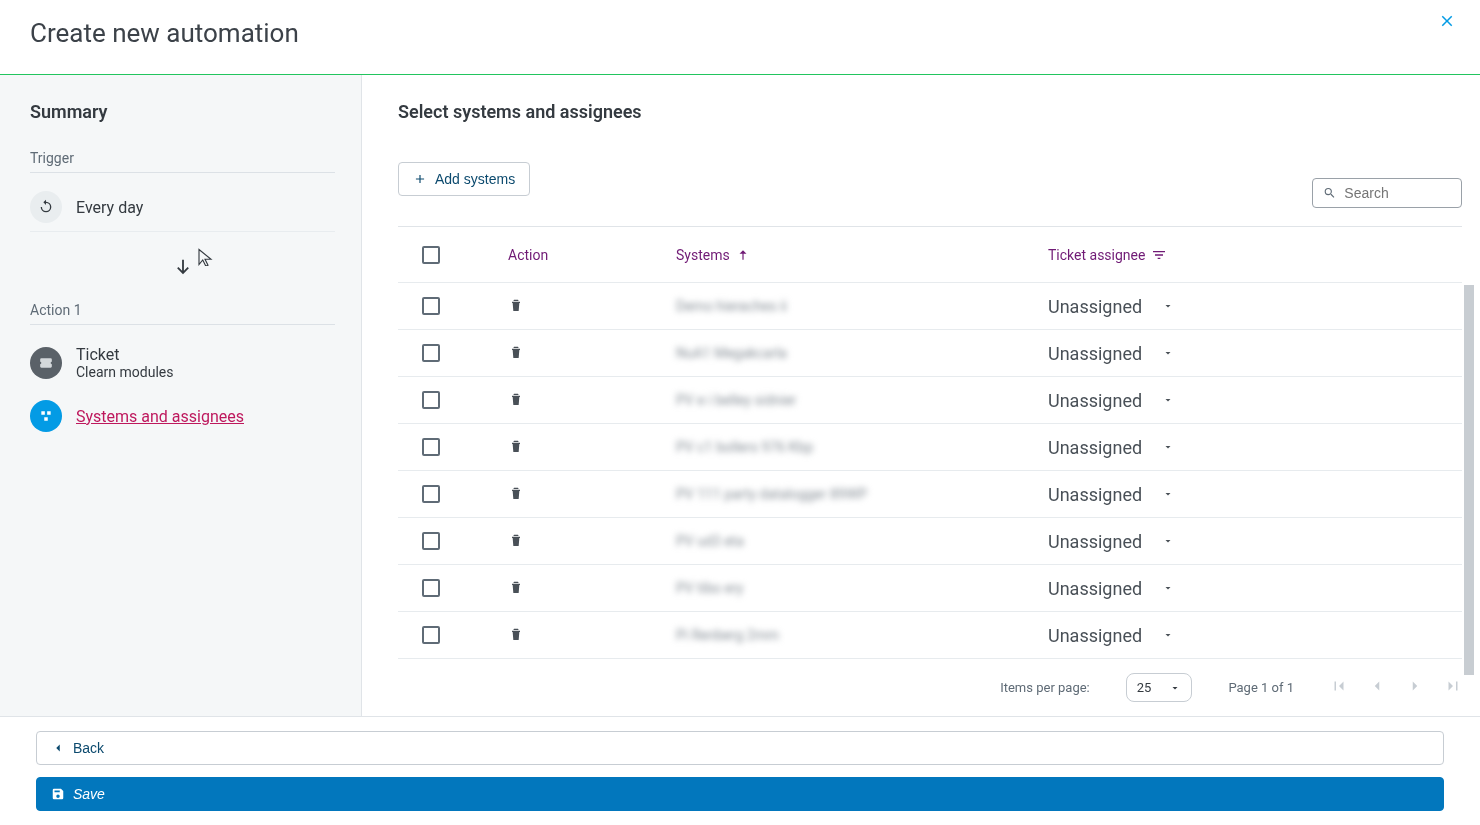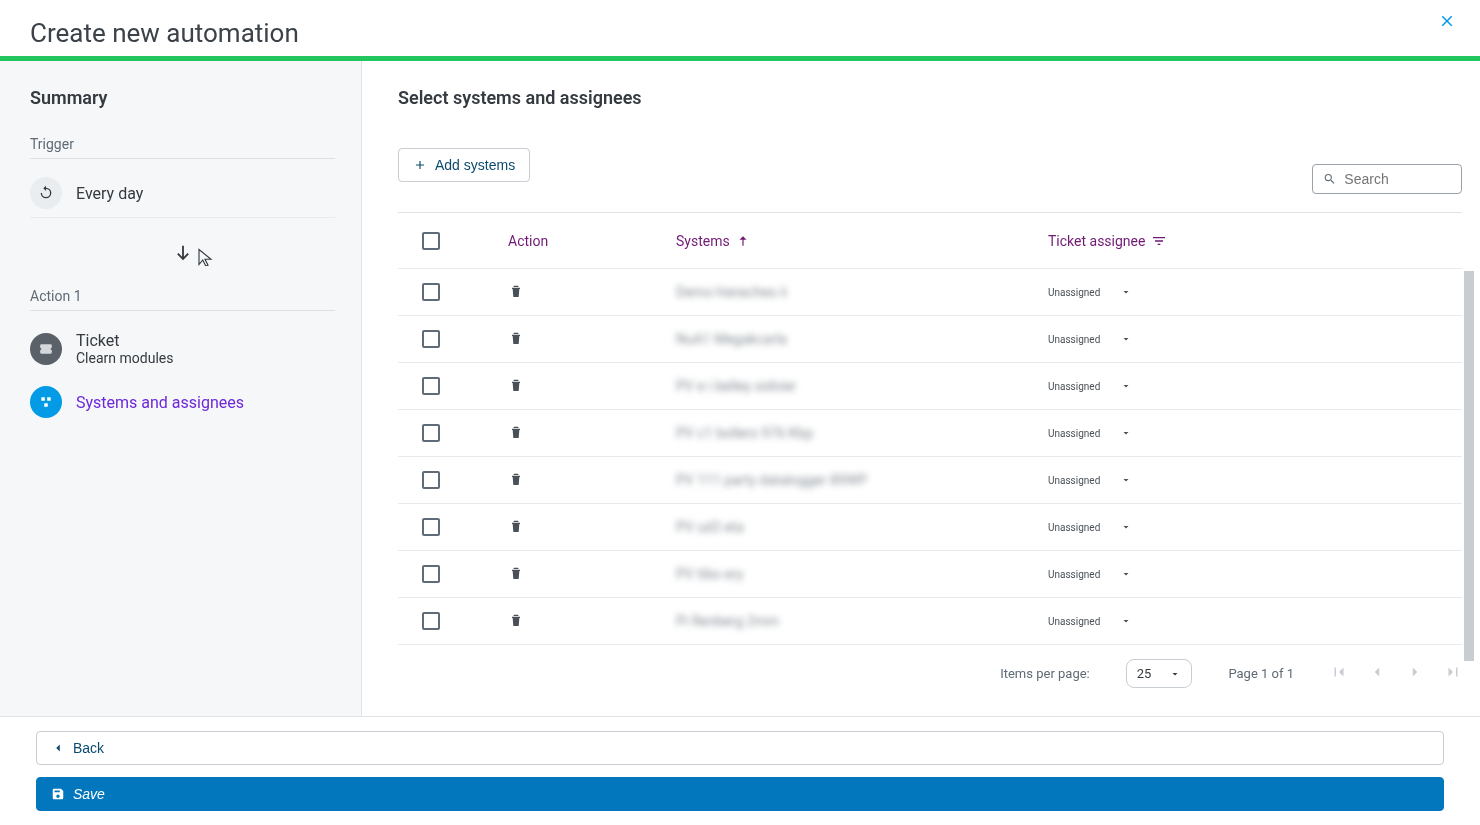--- a/index.html
+++ b/index.html
@@ -13,22 +13,22 @@
     width: 1480px;
     height: 825px;
     position: relative;
     display: flex;
     flex-direction: column;
   }
   .header {
     display: flex;
     align-items: center;
     justify-content: space-between;
-    padding: 18px 30px 8px 30px;
-    border-bottom: 5px solid #22c55e;
+    padding: 18px 30px 26px 30px;
+    border-bottom: 1px solid #22c55e;
   }
   .title {
     font-size: 26px;
     font-weight: 400;
     color: #3c4249;
   }
   .close-btn {
     position: absolute;
     top: 12px;
     right: 24px;
@@ -89,21 +89,21 @@
   .side-row {
     display: flex;
     align-items: center;
     gap: 14px;
     padding: 10px 0;
   }
   .side-row .texts { display: flex; flex-direction: column; }
   .side-row .name { font-size: 16px; color: #343a40; }
   .icon-circle.blue { background: #039be5; color: #fff; }
   .icon-circle.dark { background: #5a6168; color: #d4d8db; }
-  .side-row.active .name { color: #6d28d9; }
+  .side-row.active .name { color: #be185d; text-decoration: underline; }
 
   .main {
     flex: 1;
     padding: 26px 0 0 0;
     display: flex;
     flex-direction: column;
     min-height: 0;
     margin-right: 18px;
   }
   .main-inner {
@@ -195,21 +195,21 @@
   .sys-name {
     color: #868e96;
     filter: blur(3px);
     font-size: 14px;
   }
   .assignee {
     display: flex;
     align-items: center;
     gap: 20px;
     color: #495057;
-    font-size: 10px;
+    font-size: 18px;
     cursor: pointer;
   }
   .tbody-wrap {
     position: relative;
   }
   .tbody-wrap::after {
     content: "";
     position: absolute;
     top: 2px;
     right: -12px;

